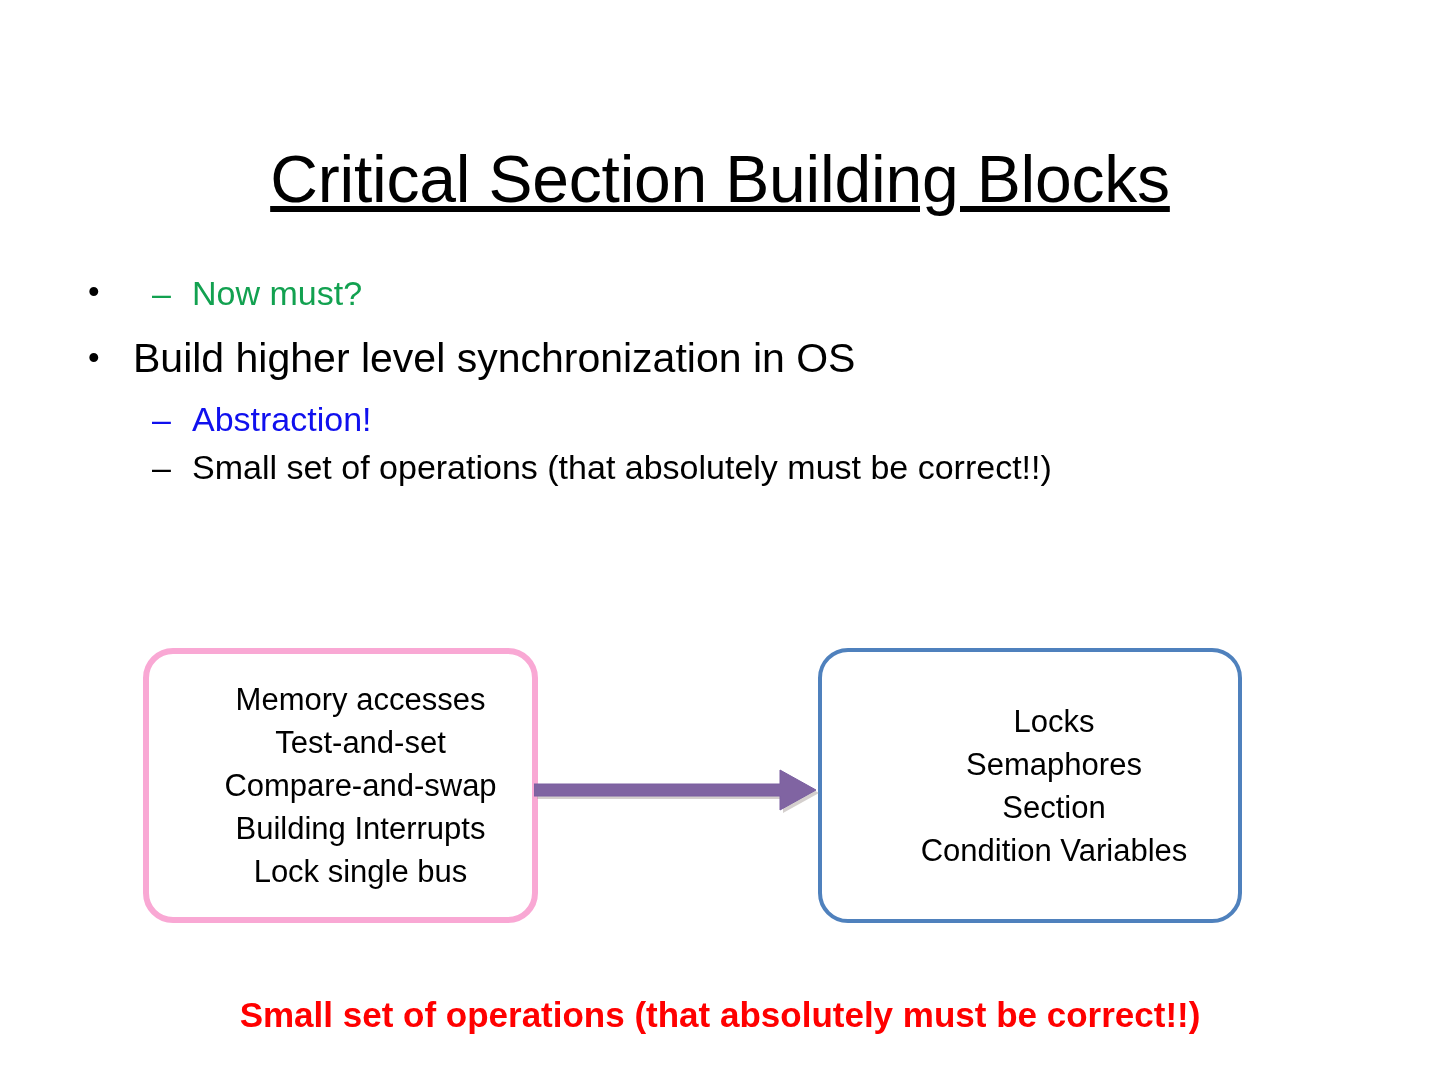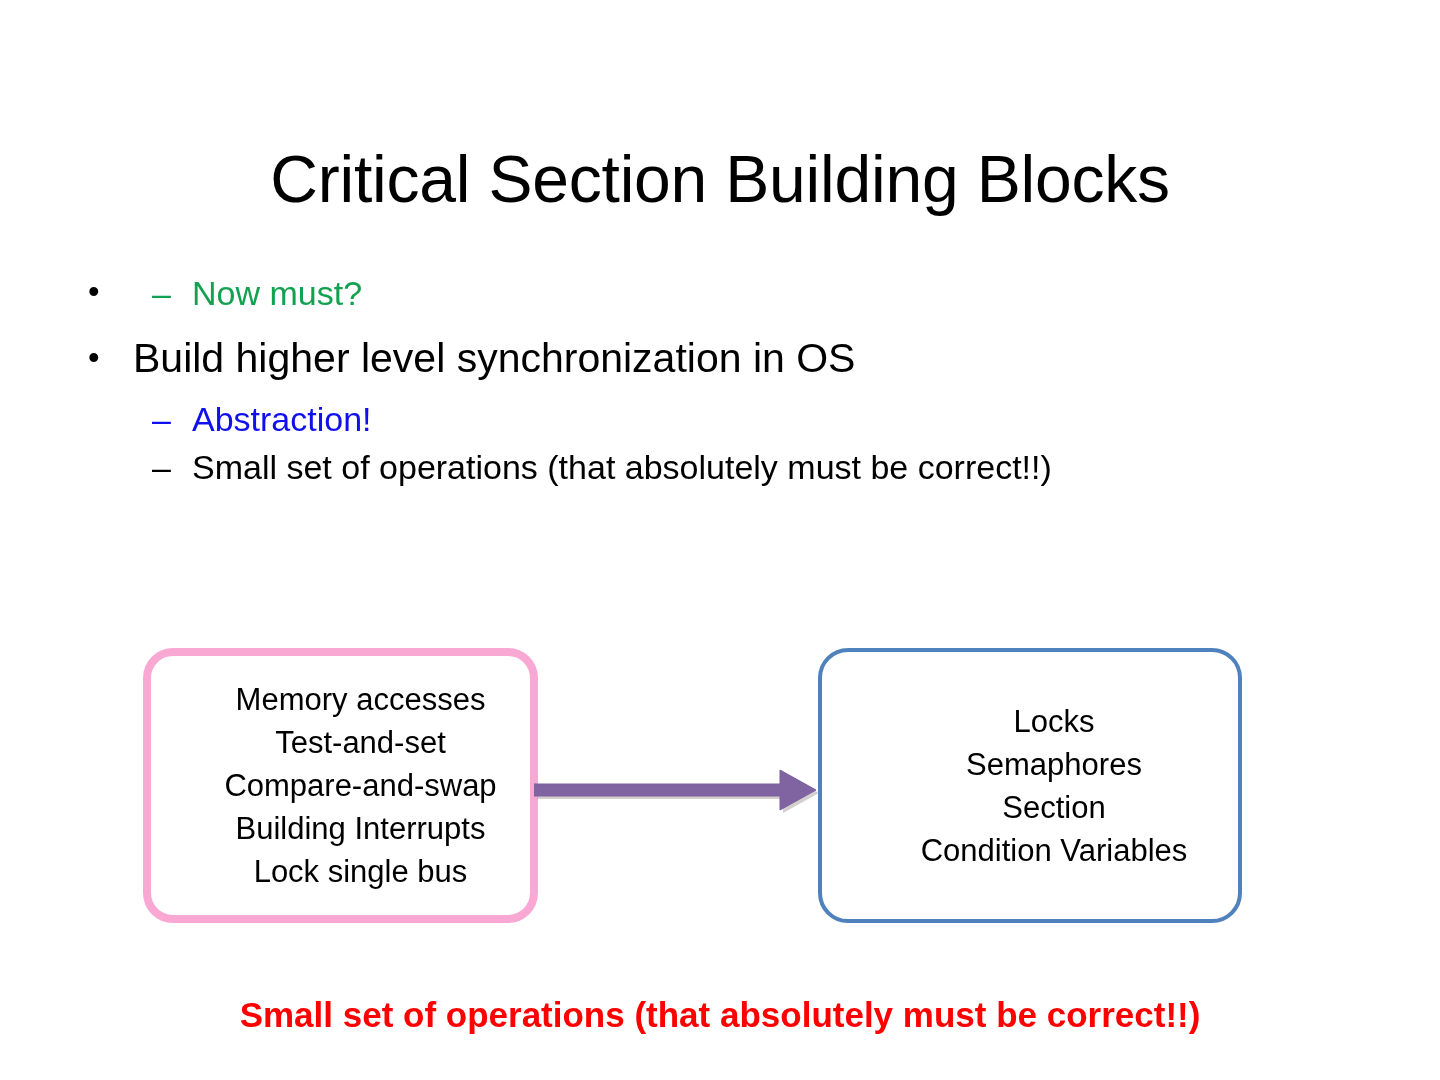--- a/index.html
+++ b/index.html
@@ -30,20 +30,21 @@
     left: 0;
     top: 96px;
     width: 1440px;
     text-align: center;
     font-size: 66px;
     line-height: 78px;
     font-weight: 400;
     color: #000000;
     letter-spacing: -0.2px;
     white-space: nowrap;
+    text-decoration: underline;
   }
 
   
   #body-list {
     position: absolute;
     left: 84px;
     top: 266px;
     width: 1300px;
   }
 
@@ -91,21 +92,21 @@
     border-radius: 30px;
     display: flex;
     align-items: center;
     justify-content: center;
   }
   #box-primitives {
     left: 143px;
     top: 648px;
     width: 395px;
     height: 275px;
-    border: 8px solid #f9a8d4;
+    border: 6px solid #f9a8d4;
     padding-left: 40px;
   }
   #box-abstractions {
     left: 818px;
     top: 648px;
     width: 424px;
     height: 275px;
     border: 4px solid #4F81BD;
     padding-left: 48px;
   }

